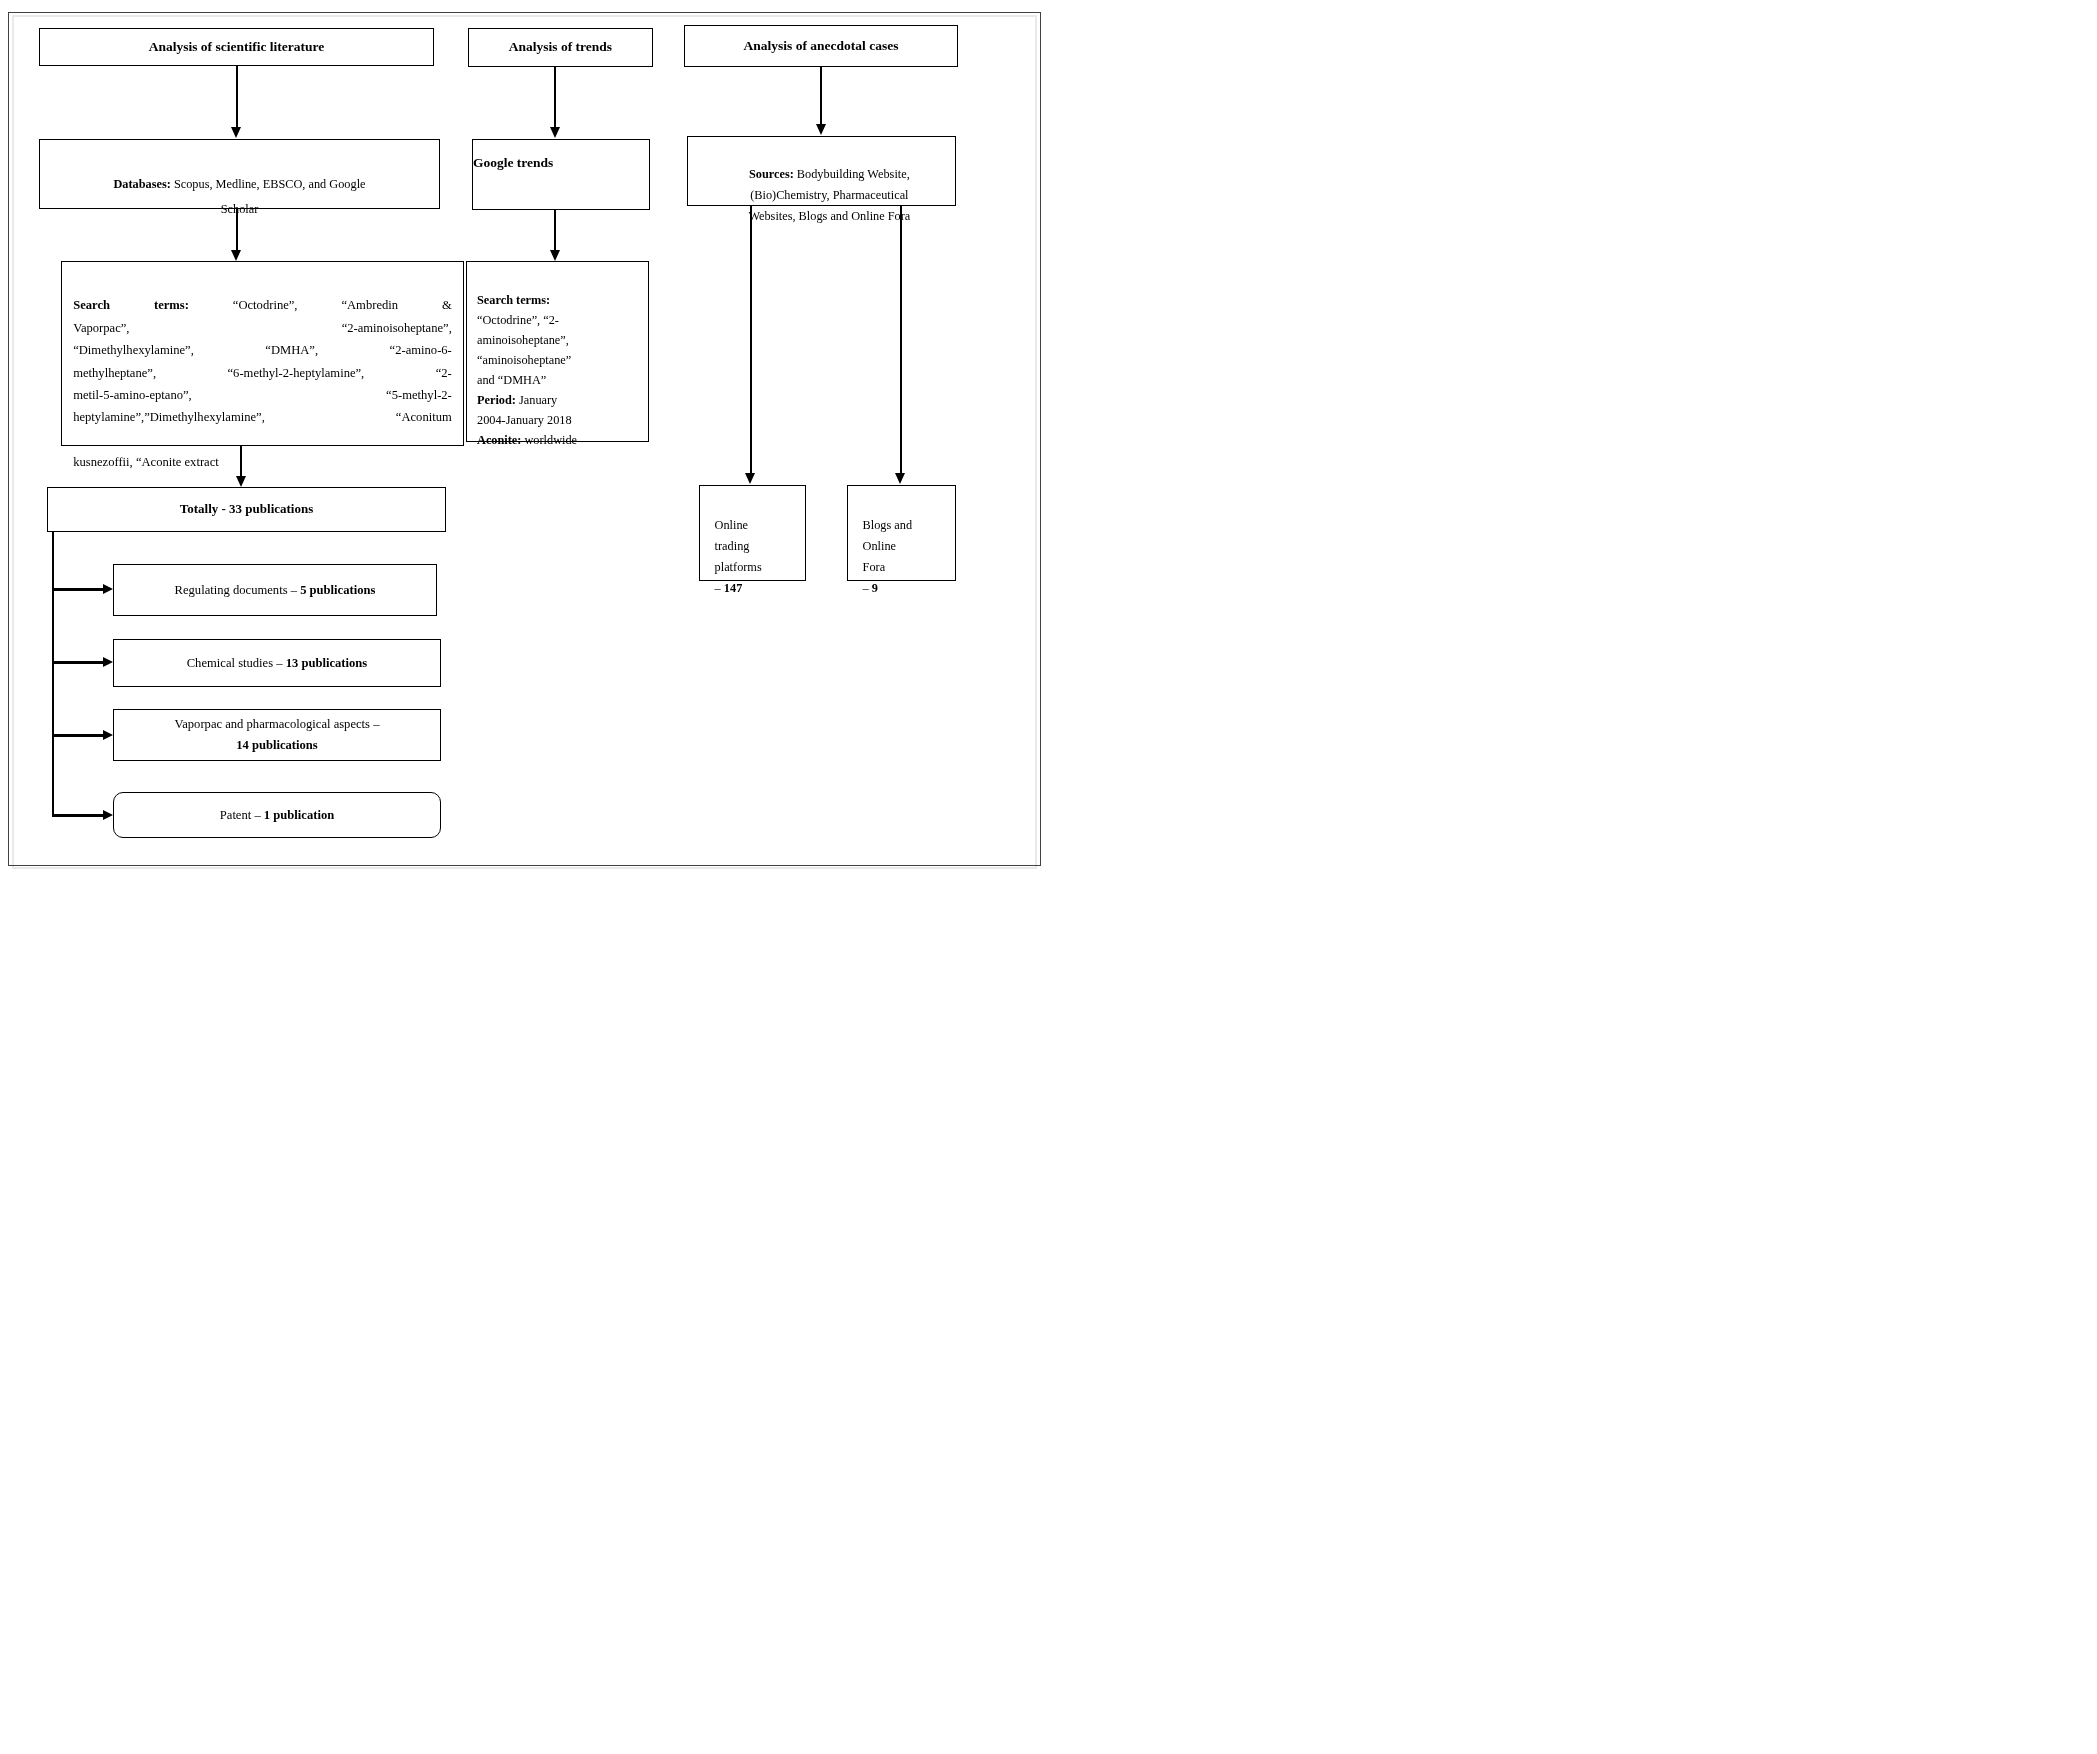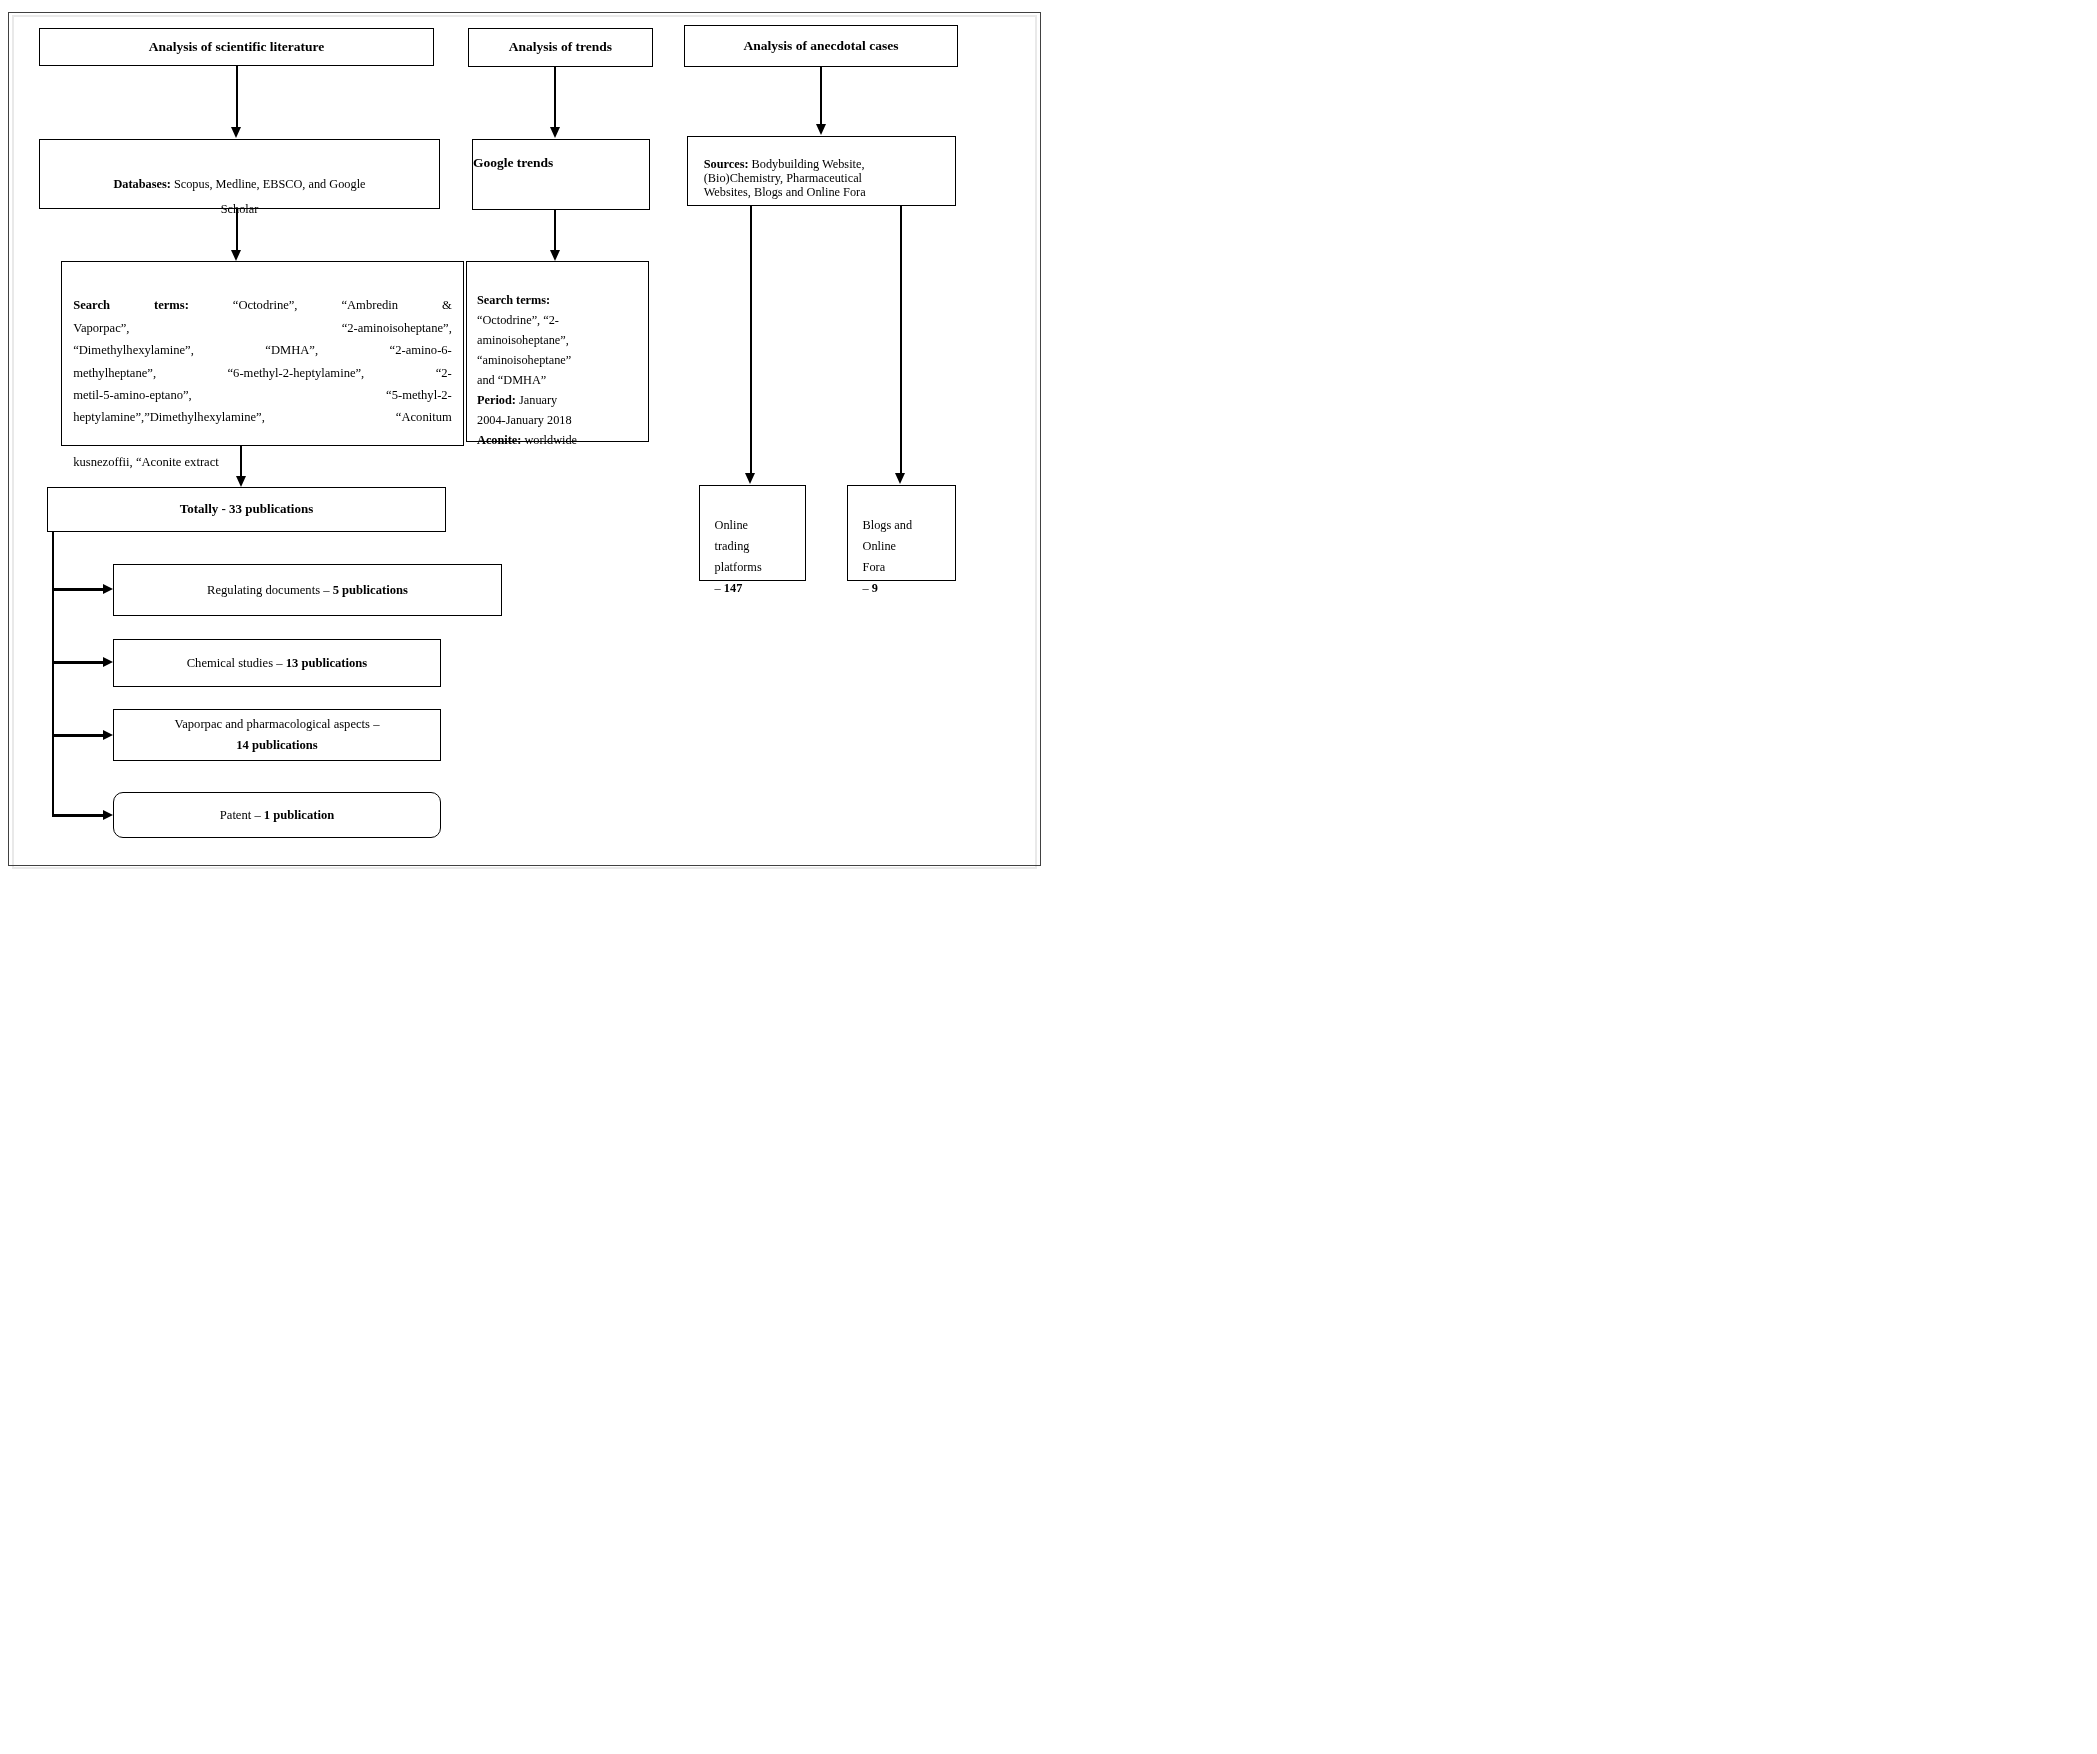--- a/index.html
+++ b/index.html
@@ -81,21 +81,21 @@
 
   <div class="hl" style="left:52px;top:588px;width:52px;"></div>
   <div class="tr" style="left:103px;top:584px;"></div>
   <div class="hl" style="left:52px;top:661px;width:52px;"></div>
   <div class="tr" style="left:103px;top:657px;"></div>
   <div class="hl" style="left:52px;top:734px;width:52px;"></div>
   <div class="tr" style="left:103px;top:730px;"></div>
   <div class="hl" style="left:52px;top:814px;width:52px;"></div>
   <div class="tr" style="left:103px;top:810px;"></div>
 
-  <div class="box title-box" style="left:113px;top:564px;width:389px;height:52px;font-weight:normal;font-size:12.6px;">
+  <div class="box title-box" style="left:113px;top:564px;width:324px;height:52px;font-weight:normal;font-size:12.6px;">
     <span><span>Regulating documents – </span><b>5 publications</b></span>
   </div>
 
   <div class="box title-box" style="left:113px;top:639px;width:328px;height:48px;font-weight:normal;font-size:12.6px;">
     <span><span>Chemical studies – </span><b>13 publications</b></span>
   </div>
 
   <div class="box title-box" style="left:113px;top:709px;width:328px;height:52px;font-weight:normal;font-size:12.6px;line-height:21px;white-space:pre-line;">
     <span><span>Vaporpac and pharmacological aspects –
 </span><b>14 publications</b></span>
@@ -130,21 +130,21 @@
     <b>Aconite:</b><span> worldwide</span>
   </div>
 
   <div class="box title-box" style="left:684px;top:25px;width:274px;height:42px;">
     <span>Analysis of anecdotal cases</span>
   </div>
 
   <div class="vl" style="left:820px;top:67px;height:57px;"></div>
   <div class="td" style="left:816px;top:124px;"></div>
 
-  <div class="box" style="left:687px;top:136px;width:269px;height:70px;padding:5.6px 0 0 15.7px;line-height:14px;">
+  <div class="box" style="left:687px;top:136px;width:269px;height:70px;padding:5.6px 0 0 15.7px;line-height:21px;text-align:center;">
     <b>Sources:</b><span> Bodybuilding Website,
 (Bio)Chemistry, Pharmaceutical
 Websites, Blogs and Online Fora</span>
   </div>
 
   <div class="vl" style="left:750px;top:205px;height:268px;"></div>
   <div class="td" style="left:745px;top:473px;"></div>
   <div class="vl" style="left:900px;top:205px;height:268px;"></div>
   <div class="td" style="left:895px;top:473px;"></div>
 

